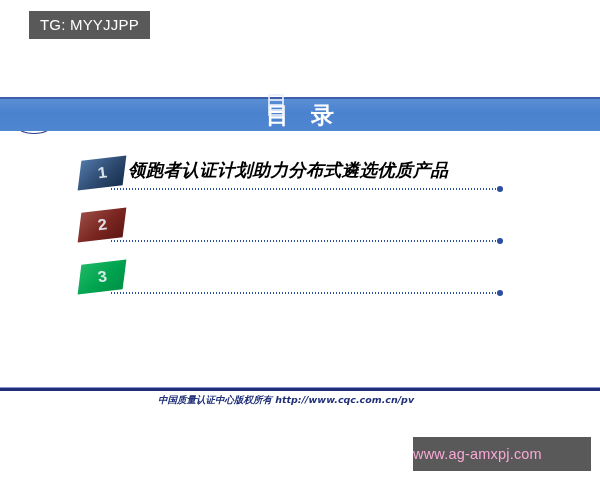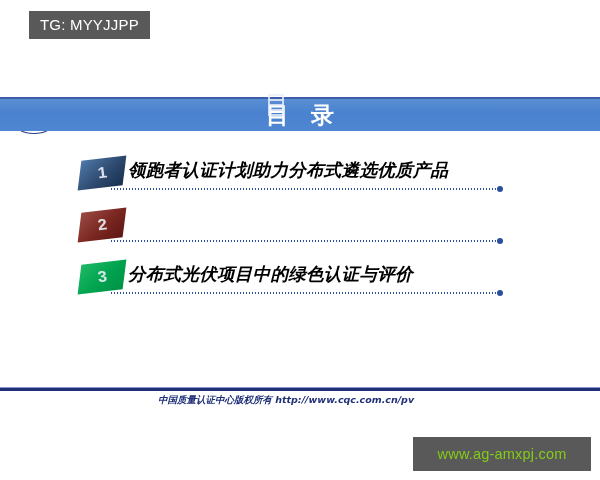--- a/index.html
+++ b/index.html
@@ -216,24 +216,23 @@
   }
 
   
   #site-watermark {
     position: absolute;
     left: 413px;
     top: 437px;
     width: 178px;
     height: 34px;
     background: #595959;
-    color: #84cc16;
+    color: #f9a8d4;
     font-size: 14.5px;
     line-height: 34px;
-    text-align: center;
     letter-spacing: 0.2px;
     white-space: nowrap;
   }
 </style>
 </head>
 <body>
 
 <div id="slide">
 
   <div id="tg-watermark">TG: MYYJJPP</div>
@@ -268,21 +267,20 @@
         <span class="toc-marker-num">2</span>
       </div>
       <div class="toc-leader"></div>
       <div class="toc-dot"></div>
     </div>
 
     <div class="toc-row">
       <div class="toc-marker m3">
         <span class="toc-marker-num">3</span>
       </div>
-      <div class="toc-label">分布式光伏项目中的绿色认证与评价</div>
       <div class="toc-leader"></div>
       <div class="toc-dot"></div>
     </div>
 
   </div>
 
   <div id="footer-rule"></div>
   <div id="footer-text">中国质量认证中心版权所有 http://www.cqc.com.cn/pv</div>
 
   <div id="site-watermark">www.ag-amxpj.com</div>

